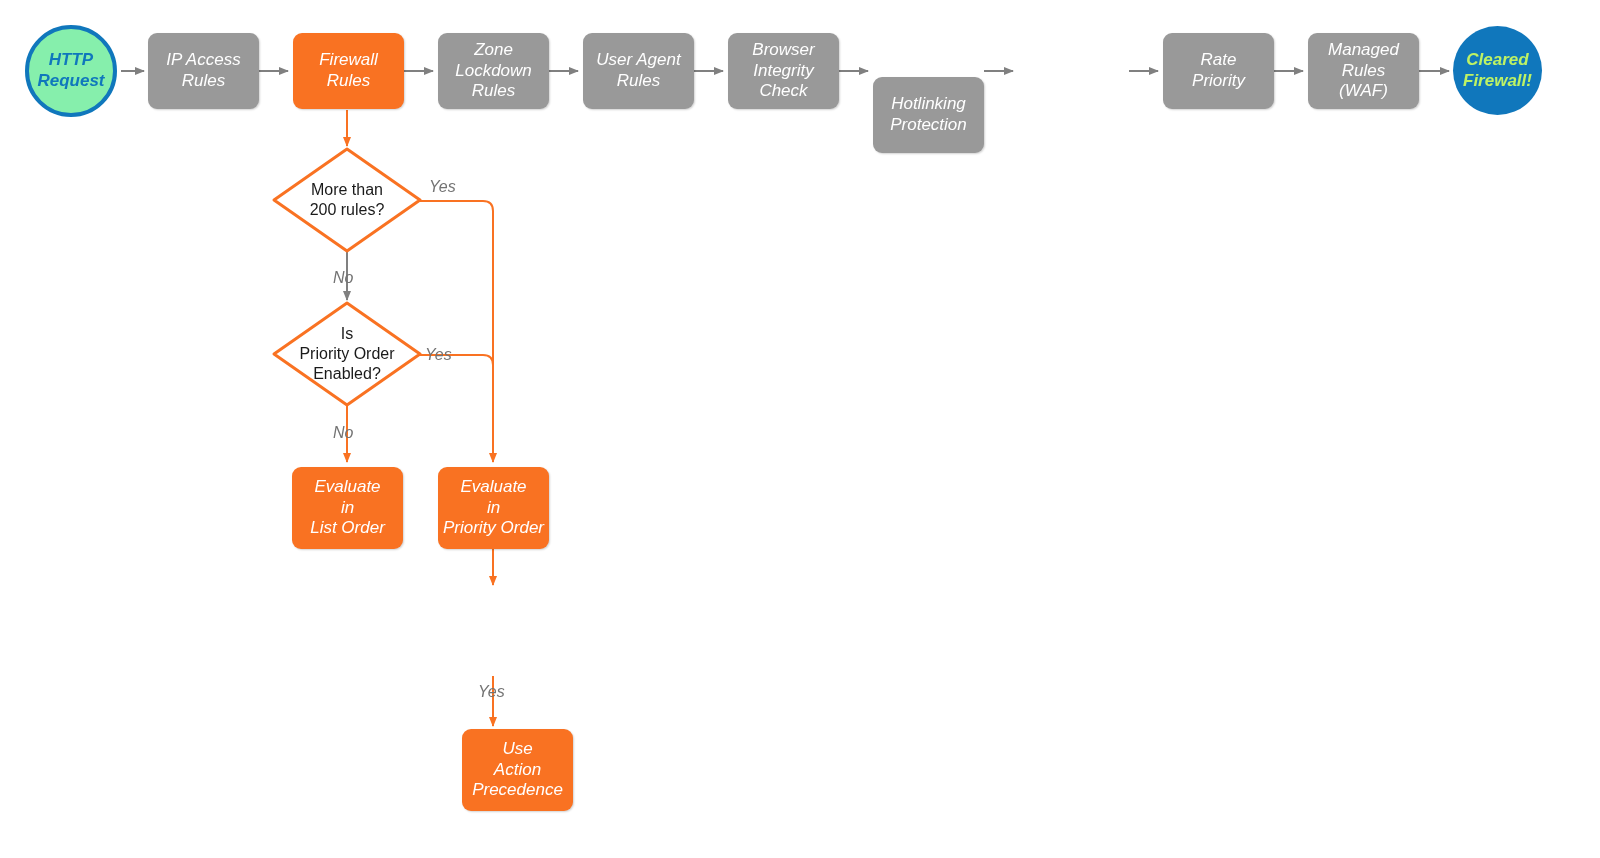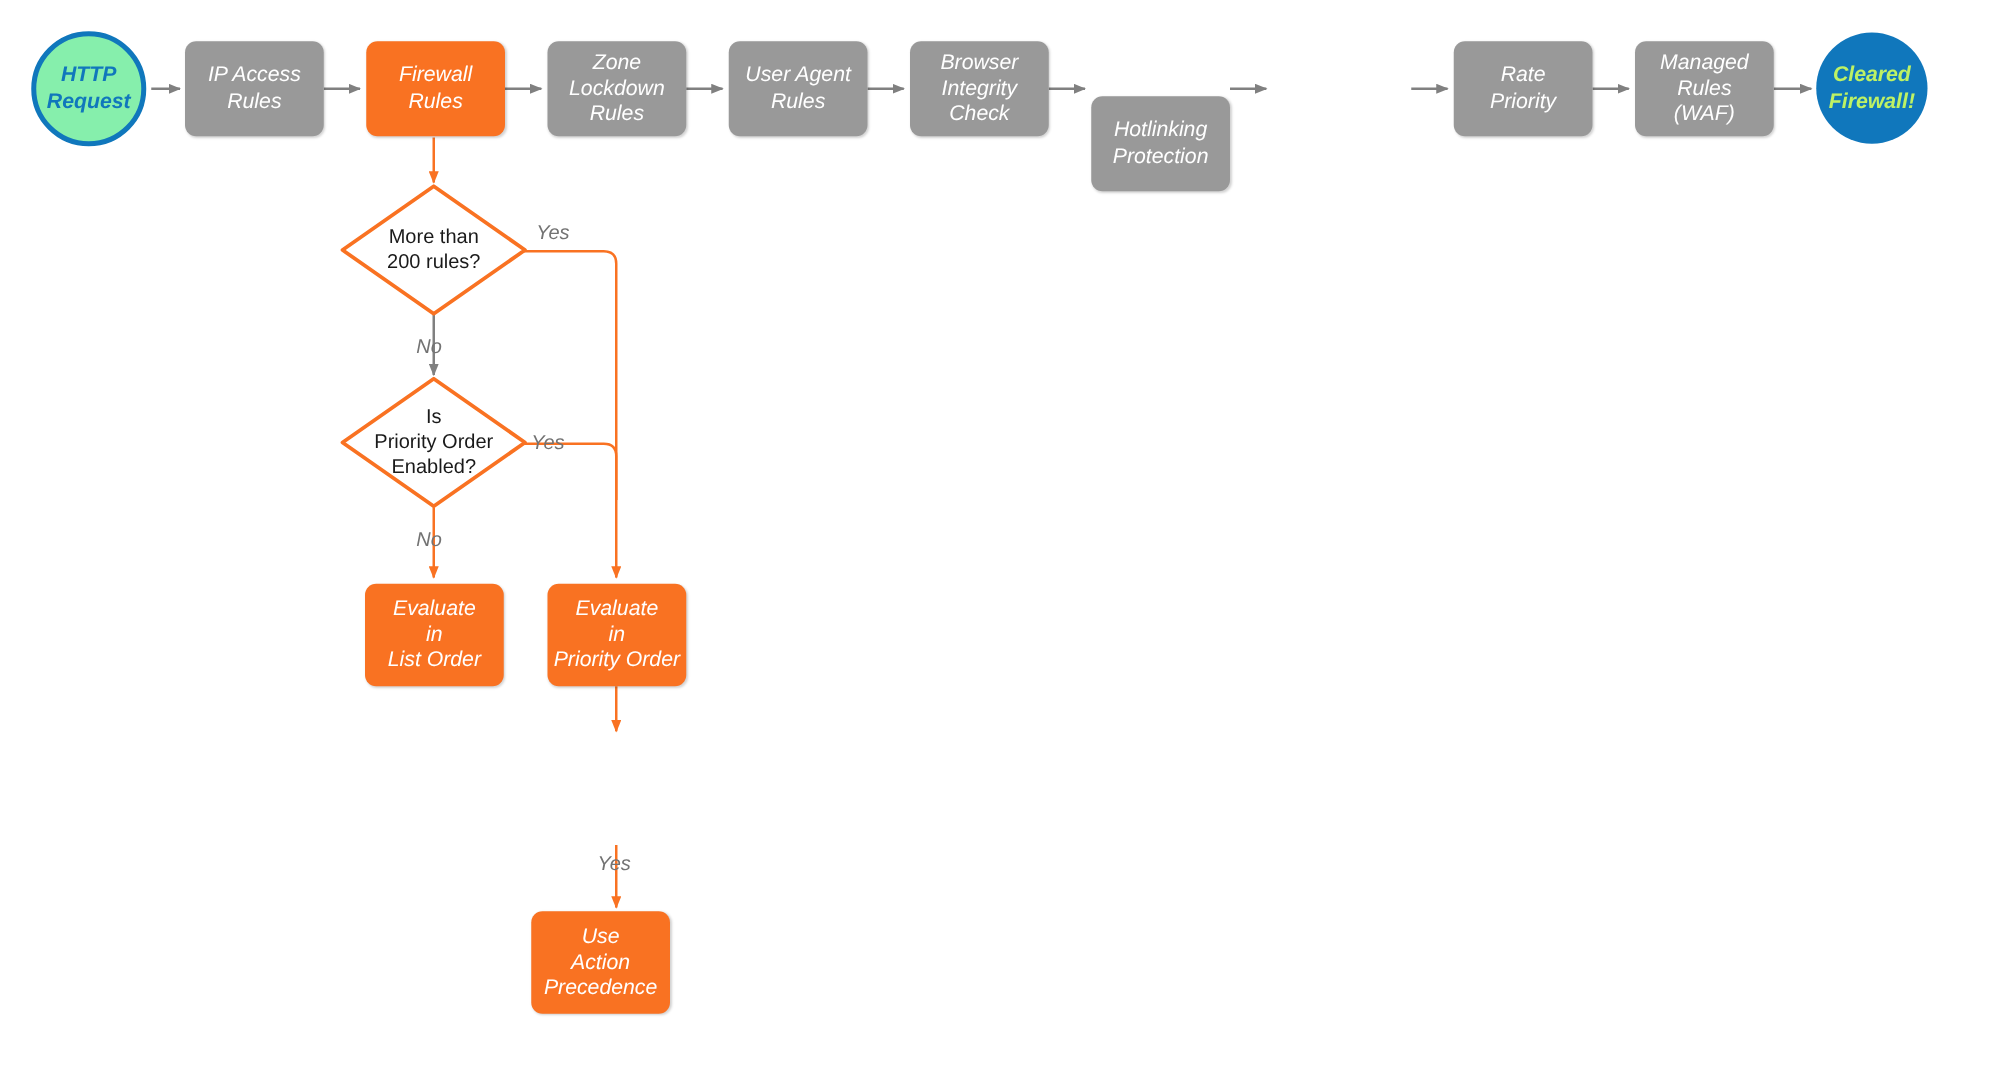--- a/index.html
+++ b/index.html
@@ -220,21 +220,21 @@
 in
 List Order</span>
   </div>
 
   <div class="node box orange" style="left:438px; top:467px; width:111px; height:82px;">
     <span style="white-space:pre-line;">Evaluate
 in
 Priority Order</span>
   </div>
 
-  <div class="node box orange" style="left:425px; top:729px; width:111px; height:82px;">
+  <div class="node box orange" style="left:462px; top:729px; width:111px; height:82px;">
     <span style="white-space:pre-line;">Use
 Action
 Precedence</span>
   </div>
 
   <div class="elabel" style="left:429px; top:178px;">Yes</div>
 
   <div class="elabel" style="left:333px; top:269px;">No</div>
 
   <div class="elabel" style="left:425px; top:346px;">Yes</div>

